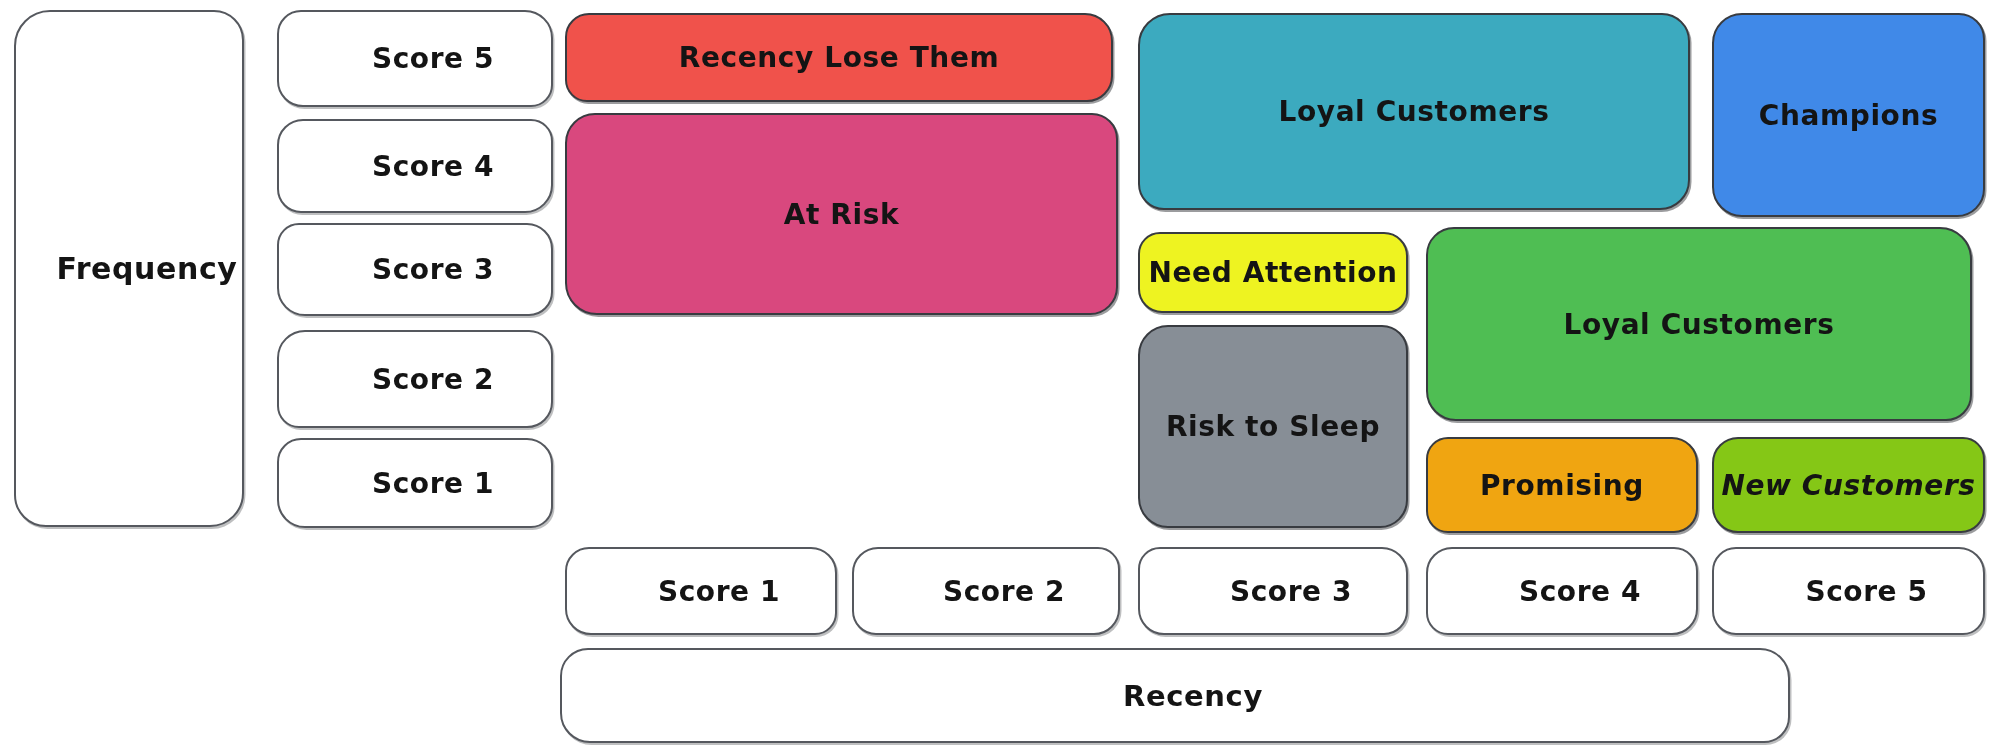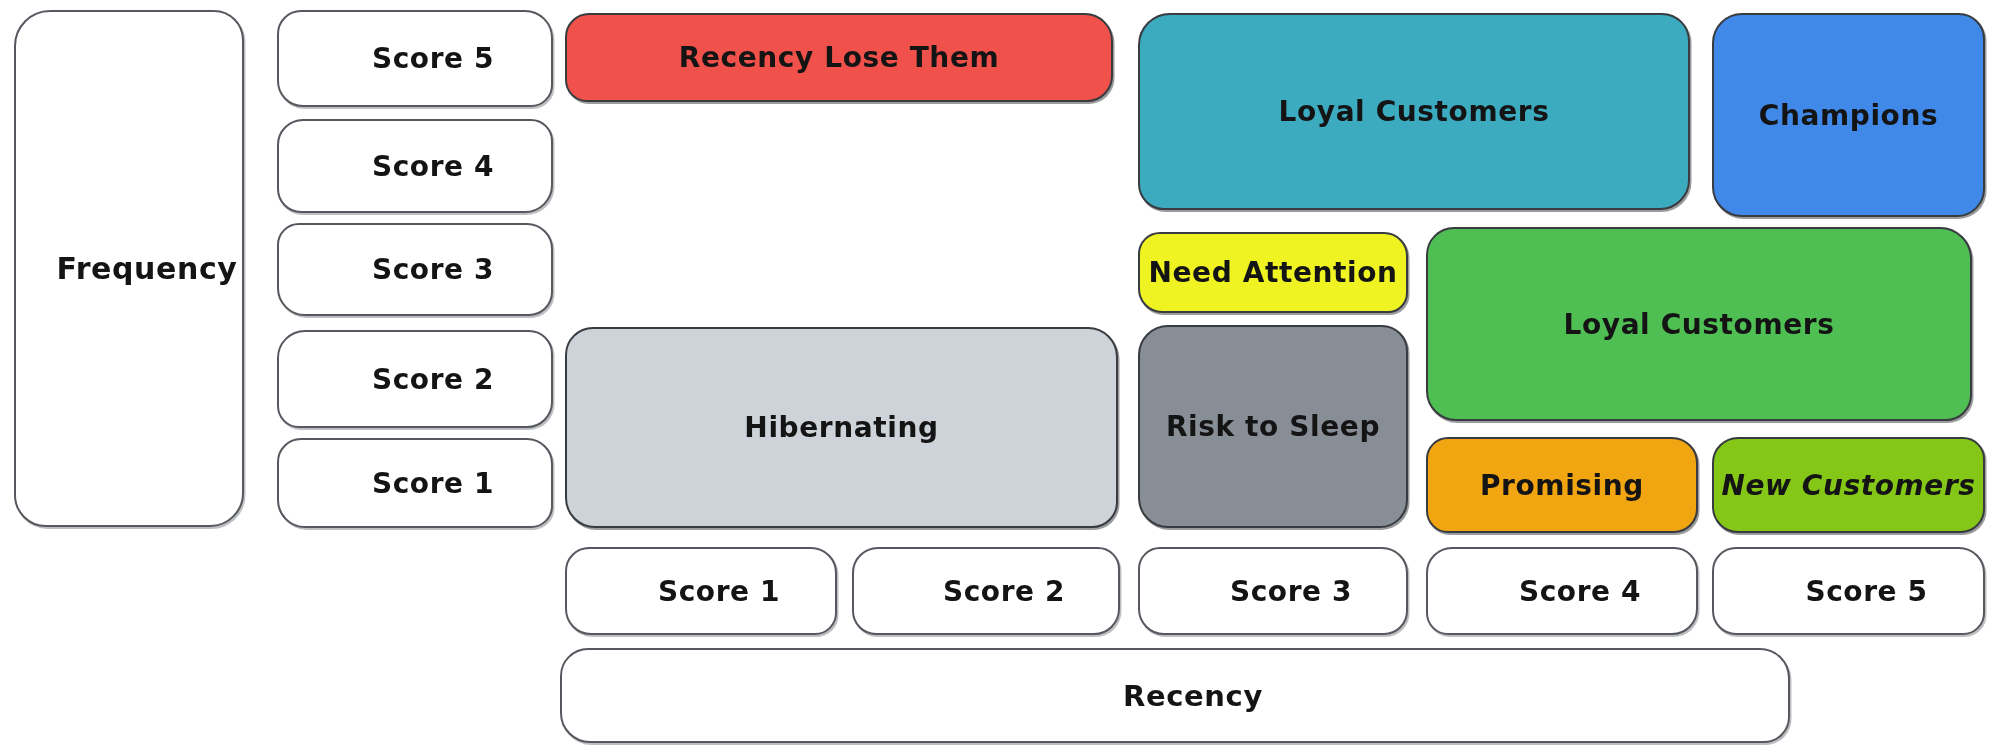--- a/index.html
+++ b/index.html
@@ -71,21 +71,21 @@
 <div class="canvas">
 
   <div class="box white b-freq">Frequency</div>
   <div class="box white b-f5">Score 5</div>
   <div class="box white b-f4">Score 4</div>
   <div class="box white b-f3">Score 3</div>
   <div class="box white b-f2">Score 2</div>
   <div class="box white b-f1">Score 1</div>
 
   <div class="box seg b-red" style="background-color: rgb(240, 82, 75);">Recency Lose Them</div>
-  <div class="box seg b-ltgray" style="background-color: rgb(206, 211, 218);">Hibernating</div>
+  <div class="box seg b-pink" style="background-color: rgb(217, 72, 126);">At Risk</div>
   <div class="box seg b-teal" style="background-color: rgb(60, 170, 191);">Loyal Customers</div>
   <div class="box seg b-yellow" style="background-color: rgb(238, 243, 33);">Need Attention</div>
   <div class="box seg b-dkgray" style="background-color: rgb(135, 142, 150);">Risk to Sleep</div>
   <div class="box seg b-blue" style="background-color: rgb(64, 137, 232);">Champions</div>
   <div class="box seg b-green" style="background-color: rgb(79, 190, 83);">Loyal Customers</div>
   <div class="box seg b-orange" style="background-color: rgb(240, 165, 17);">Promising</div>
   <div class="box seg b-ygreen" style="background-color: rgb(133, 199, 22);">New Customers</div>
 
   <div class="box white b-r1">Score 1</div>
   <div class="box white b-r2">Score 2</div>

